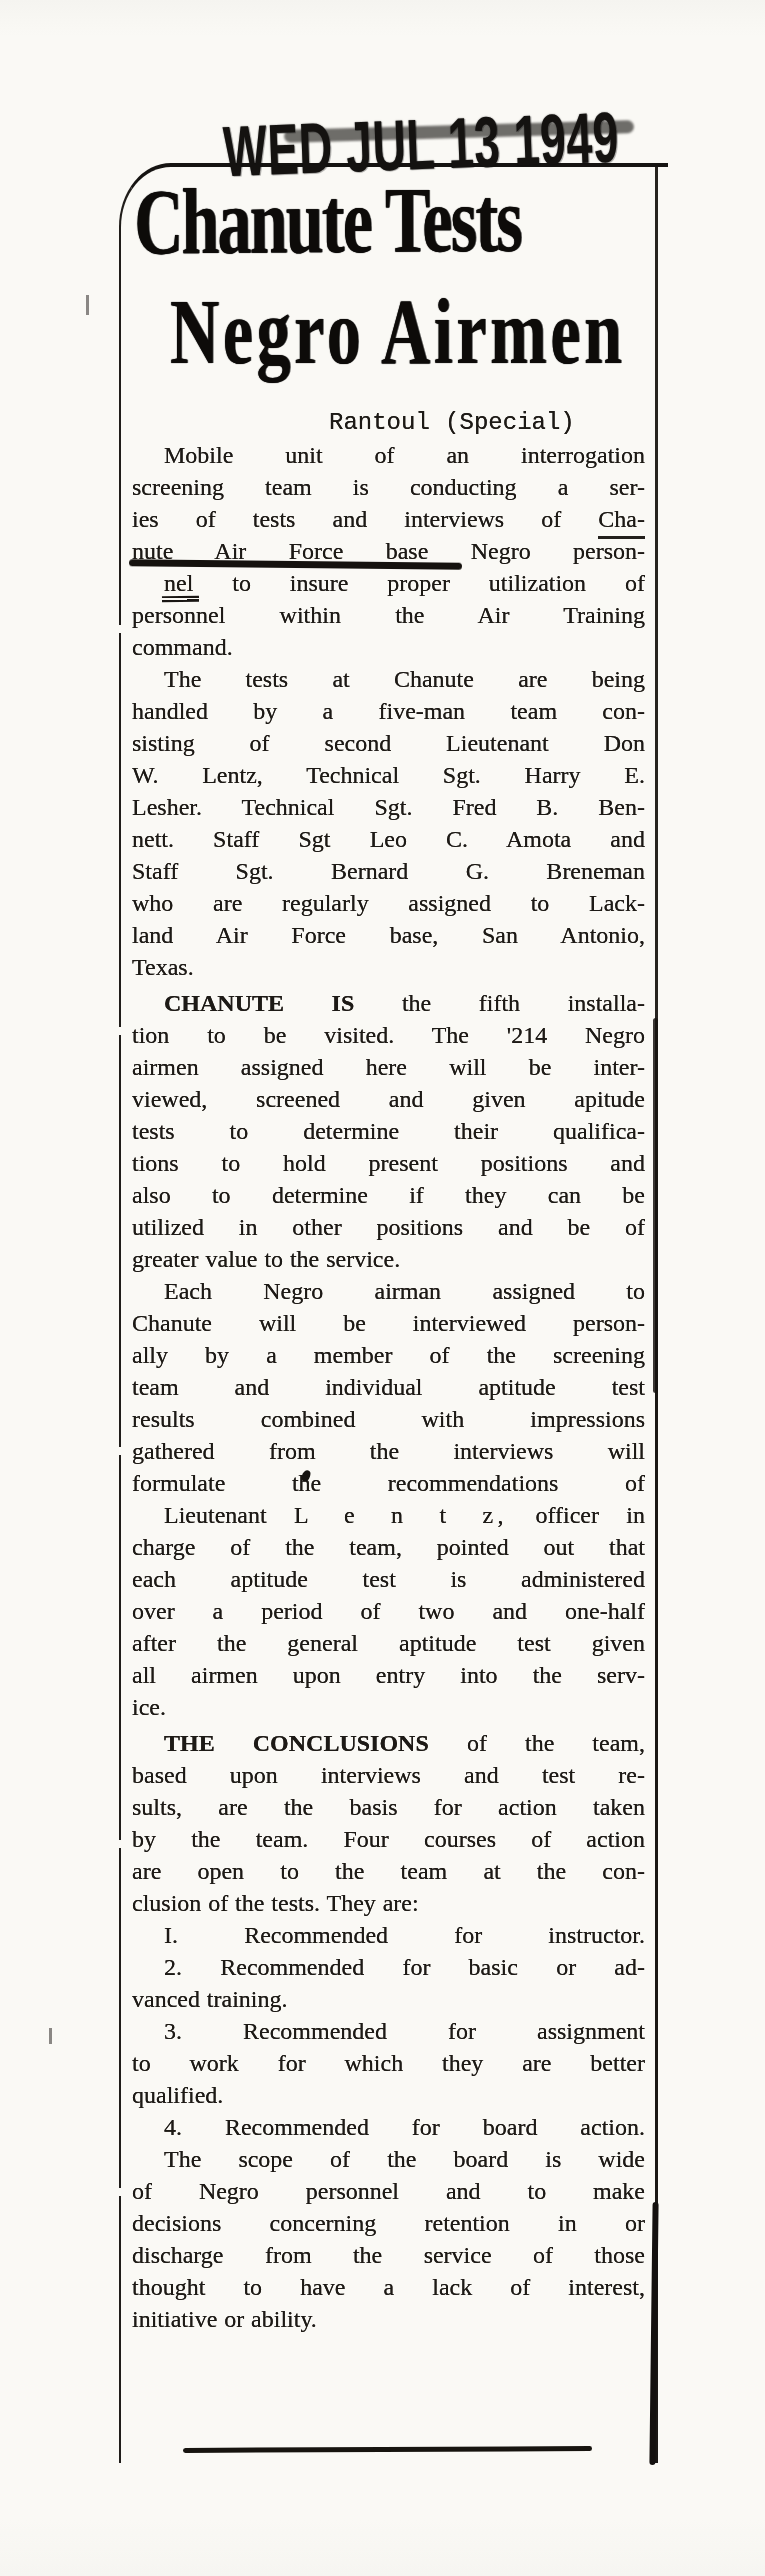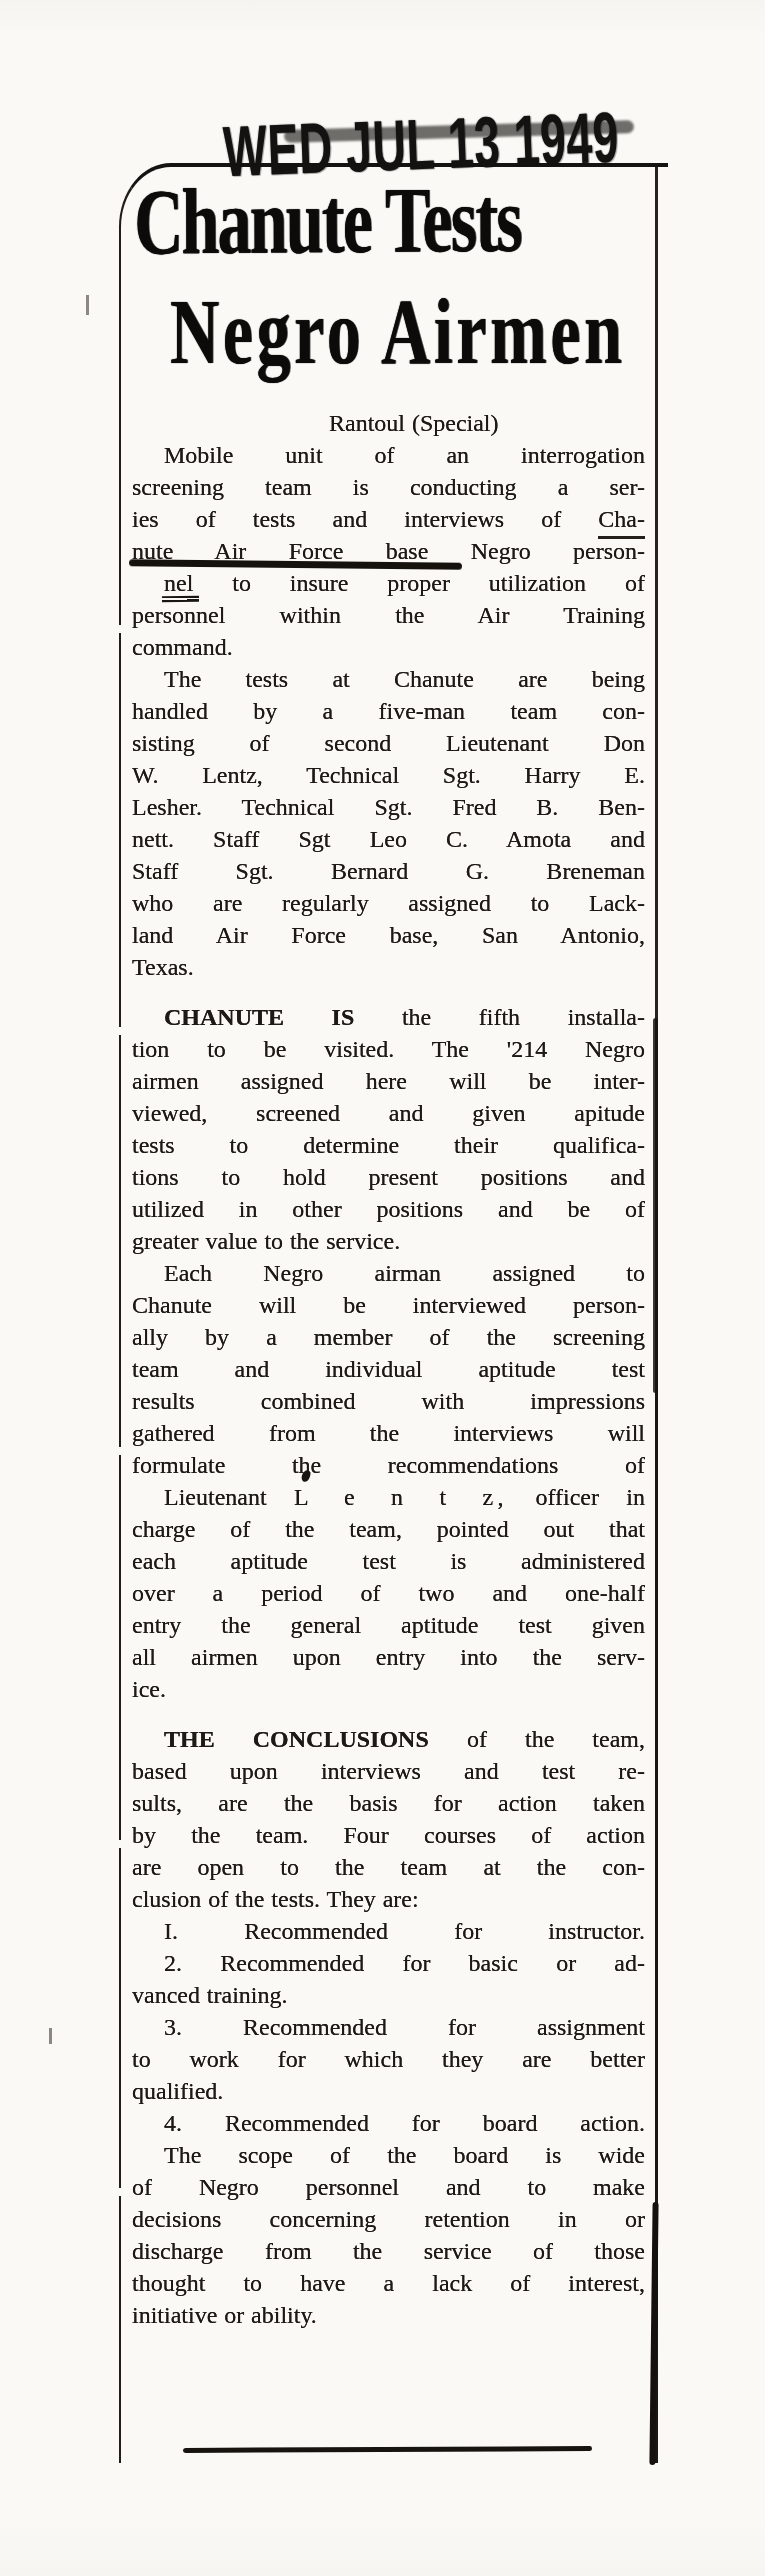--- a/index.html
+++ b/index.html
@@ -70,23 +70,23 @@
   .hl2{left:170px;top:284px;letter-spacing:3.6px;transform:scaleY(1.38);}
 
   
   .article{
     position:absolute;left:132px;top:407px;width:513px;
     font-size:24px;line-height:32px;
     color:#1d1a16;
     text-shadow:0 0 0.4px rgba(25,20,16,.9);
     word-spacing:0.9px;
   }
-  .byline{padding-left:197px;white-space:nowrap;}
+  .byline{padding-left:197px;white-space:nowrap;font-family:Liberation Mono, monospace;}
   .para{margin:0;}
-  .para.sp{margin-top:18px;}
+  .para.sp{margin-top:4px;}
   .line{text-align:justify;text-align-last:justify;}
   .line.nj{text-align-last:left;}
   .line.ind{text-indent:32px;}
   .bold{font-weight:bold;}
   .ls{letter-spacing:4.5px;}
 
   
   .u-thin{border-bottom:3.6px solid #23201c;padding-bottom:4px;}
   .u-heavy{position:relative;}
   .u-heavy::after{
@@ -154,38 +154,39 @@
           <div class="line"><span>land Air Force base, San Antonio,</span></div>
           <div class="line nj"><span>Texas.</span></div>
         </div>
         <div class="para sp">
           <div class="line ind"><span class="bold">CHANUTE IS</span><span> the fifth installa-</span></div>
           <div class="line"><span>tion to be visited. The '214 Negro</span></div>
           <div class="line"><span>airmen assigned here will be inter-</span></div>
           <div class="line"><span>viewed, screened and given apitude</span></div>
           <div class="line"><span>tests to determine their qualifica-</span></div>
           <div class="line"><span>tions to hold present positions and</span></div>
+          <div class="line"><span>also to determine if they can be</span></div>
           <div class="line"><span>utilized in other positions and be of</span></div>
           <div class="line nj"><span>greater value to the service.</span></div>
         </div>
         <div class="para">
           <div class="line ind"><span>Each Negro airman assigned to</span></div>
           <div class="line"><span>Chanute will be interviewed person-</span></div>
           <div class="line"><span>ally by a member of the screening</span></div>
           <div class="line"><span>team and individual aptitude test</span></div>
           <div class="line"><span>results combined with impressions</span></div>
           <div class="line"><span>gathered from the interviews will</span></div>
           <div class="line"><span>formulate the recommendations of</span></div>
         </div>
         <div class="para">
           <div class="line ind"><span>Lieutenant </span><span class="ls">L e n t z,</span><span> officer in</span></div>
           <div class="line"><span>charge of the team, pointed out that</span></div>
           <div class="line"><span>each aptitude test is administered</span></div>
           <div class="line"><span>over a period of two and one-half</span></div>
-          <div class="line"><span>entry the general aptitude test given</span></div>
+          <div class="line"><span>after the general aptitude test given</span></div>
           <div class="line"><span>all airmen upon entry into the serv-</span></div>
           <div class="line nj"><span>ice.</span></div>
         </div>
         <div class="para sp">
           <div class="line ind"><span class="bold">THE CONCLUSIONS</span><span> of the team,</span></div>
           <div class="line"><span>based upon interviews and test re-</span></div>
           <div class="line"><span>sults, are the basis for action taken</span></div>
           <div class="line"><span>by the team. Four courses of action</span></div>
           <div class="line"><span>are open to the team at the con-</span></div>
           <div class="line nj"><span>clusion of the tests. They are:</span></div>

